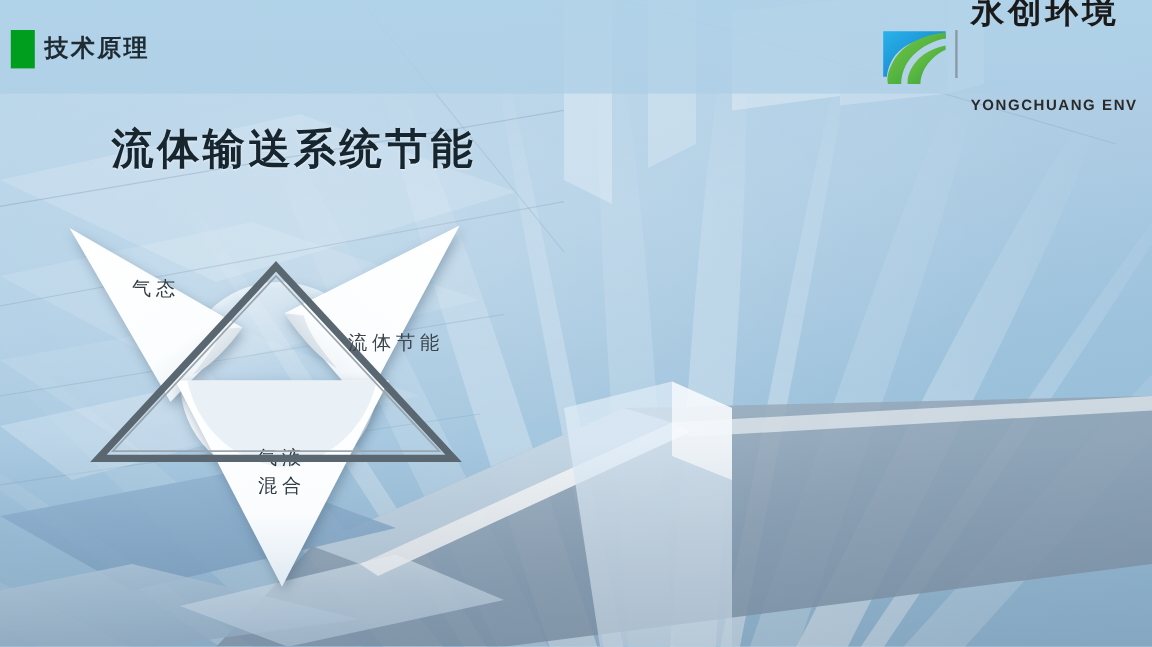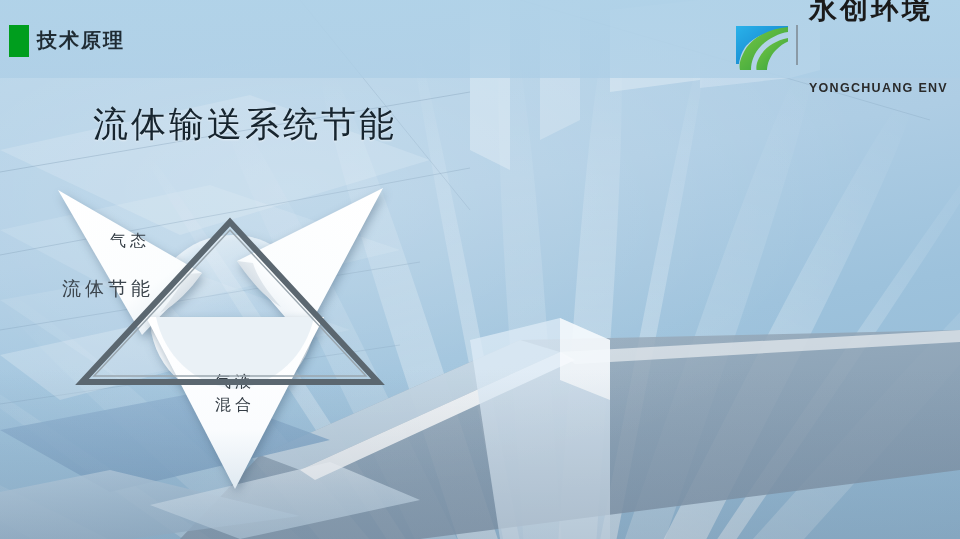--- a/index.html
+++ b/index.html
@@ -70,21 +70,21 @@
     font-size:12.5px; font-weight:bold; color:#2a2a2a; letter-spacing:1.3px;
     margin-top:16px; line-height:1;
     font-family:"Liberation Sans","DejaVu Sans",sans-serif;
   }
 
   
   .slide-title {
     position:absolute; left:93px; top:101px;
     font-size:35px; color:#17252f; letter-spacing:3px;
     font-family:"DejaVu Sans","Liberation Sans",sans-serif;
-    font-weight:400;
+    font-weight:700;
     text-shadow:0 1px 2px rgba(255,255,255,.55);
   }
 
   
   .diagram { position:absolute; left:50px; top:175px; width:360px; height:325px; }
 
   .ring {
     position:absolute; left:100px; top:60px; width:165px; height:165px;
     border-radius:50%;
     background:
@@ -106,23 +106,23 @@
   .tri-label {
     position:absolute;
     font-size:16px; color:#333c44; letter-spacing:4px;
     font-family:"DejaVu Sans","Liberation Sans",sans-serif;
     text-align:center; line-height:1.45;
     white-space:pre-line;
   }
 
   .center-tri { position:absolute; left:20px; top:35px; width:320px; height:190px; }
   .center-label {
-    position:absolute; left:12px; top:101px; width:320px;
-    text-align:left;
-    font-size:19px; color:#3c454d; letter-spacing:4px;
+    position:absolute; left:0; top:101px; width:320px;
+    text-align:right;
+    font-size:16px; color:#3c454d; letter-spacing:4px;
     font-family:"DejaVu Sans","Liberation Sans",sans-serif;
   }
 
   
   .body-text {
     position:absolute; left:492px; top:92px; width:404px;
     font-family:"DejaVu Serif","Liberation Serif",serif;
     font-size:19.5px;
     line-height:40px;
     color:#141b22;

